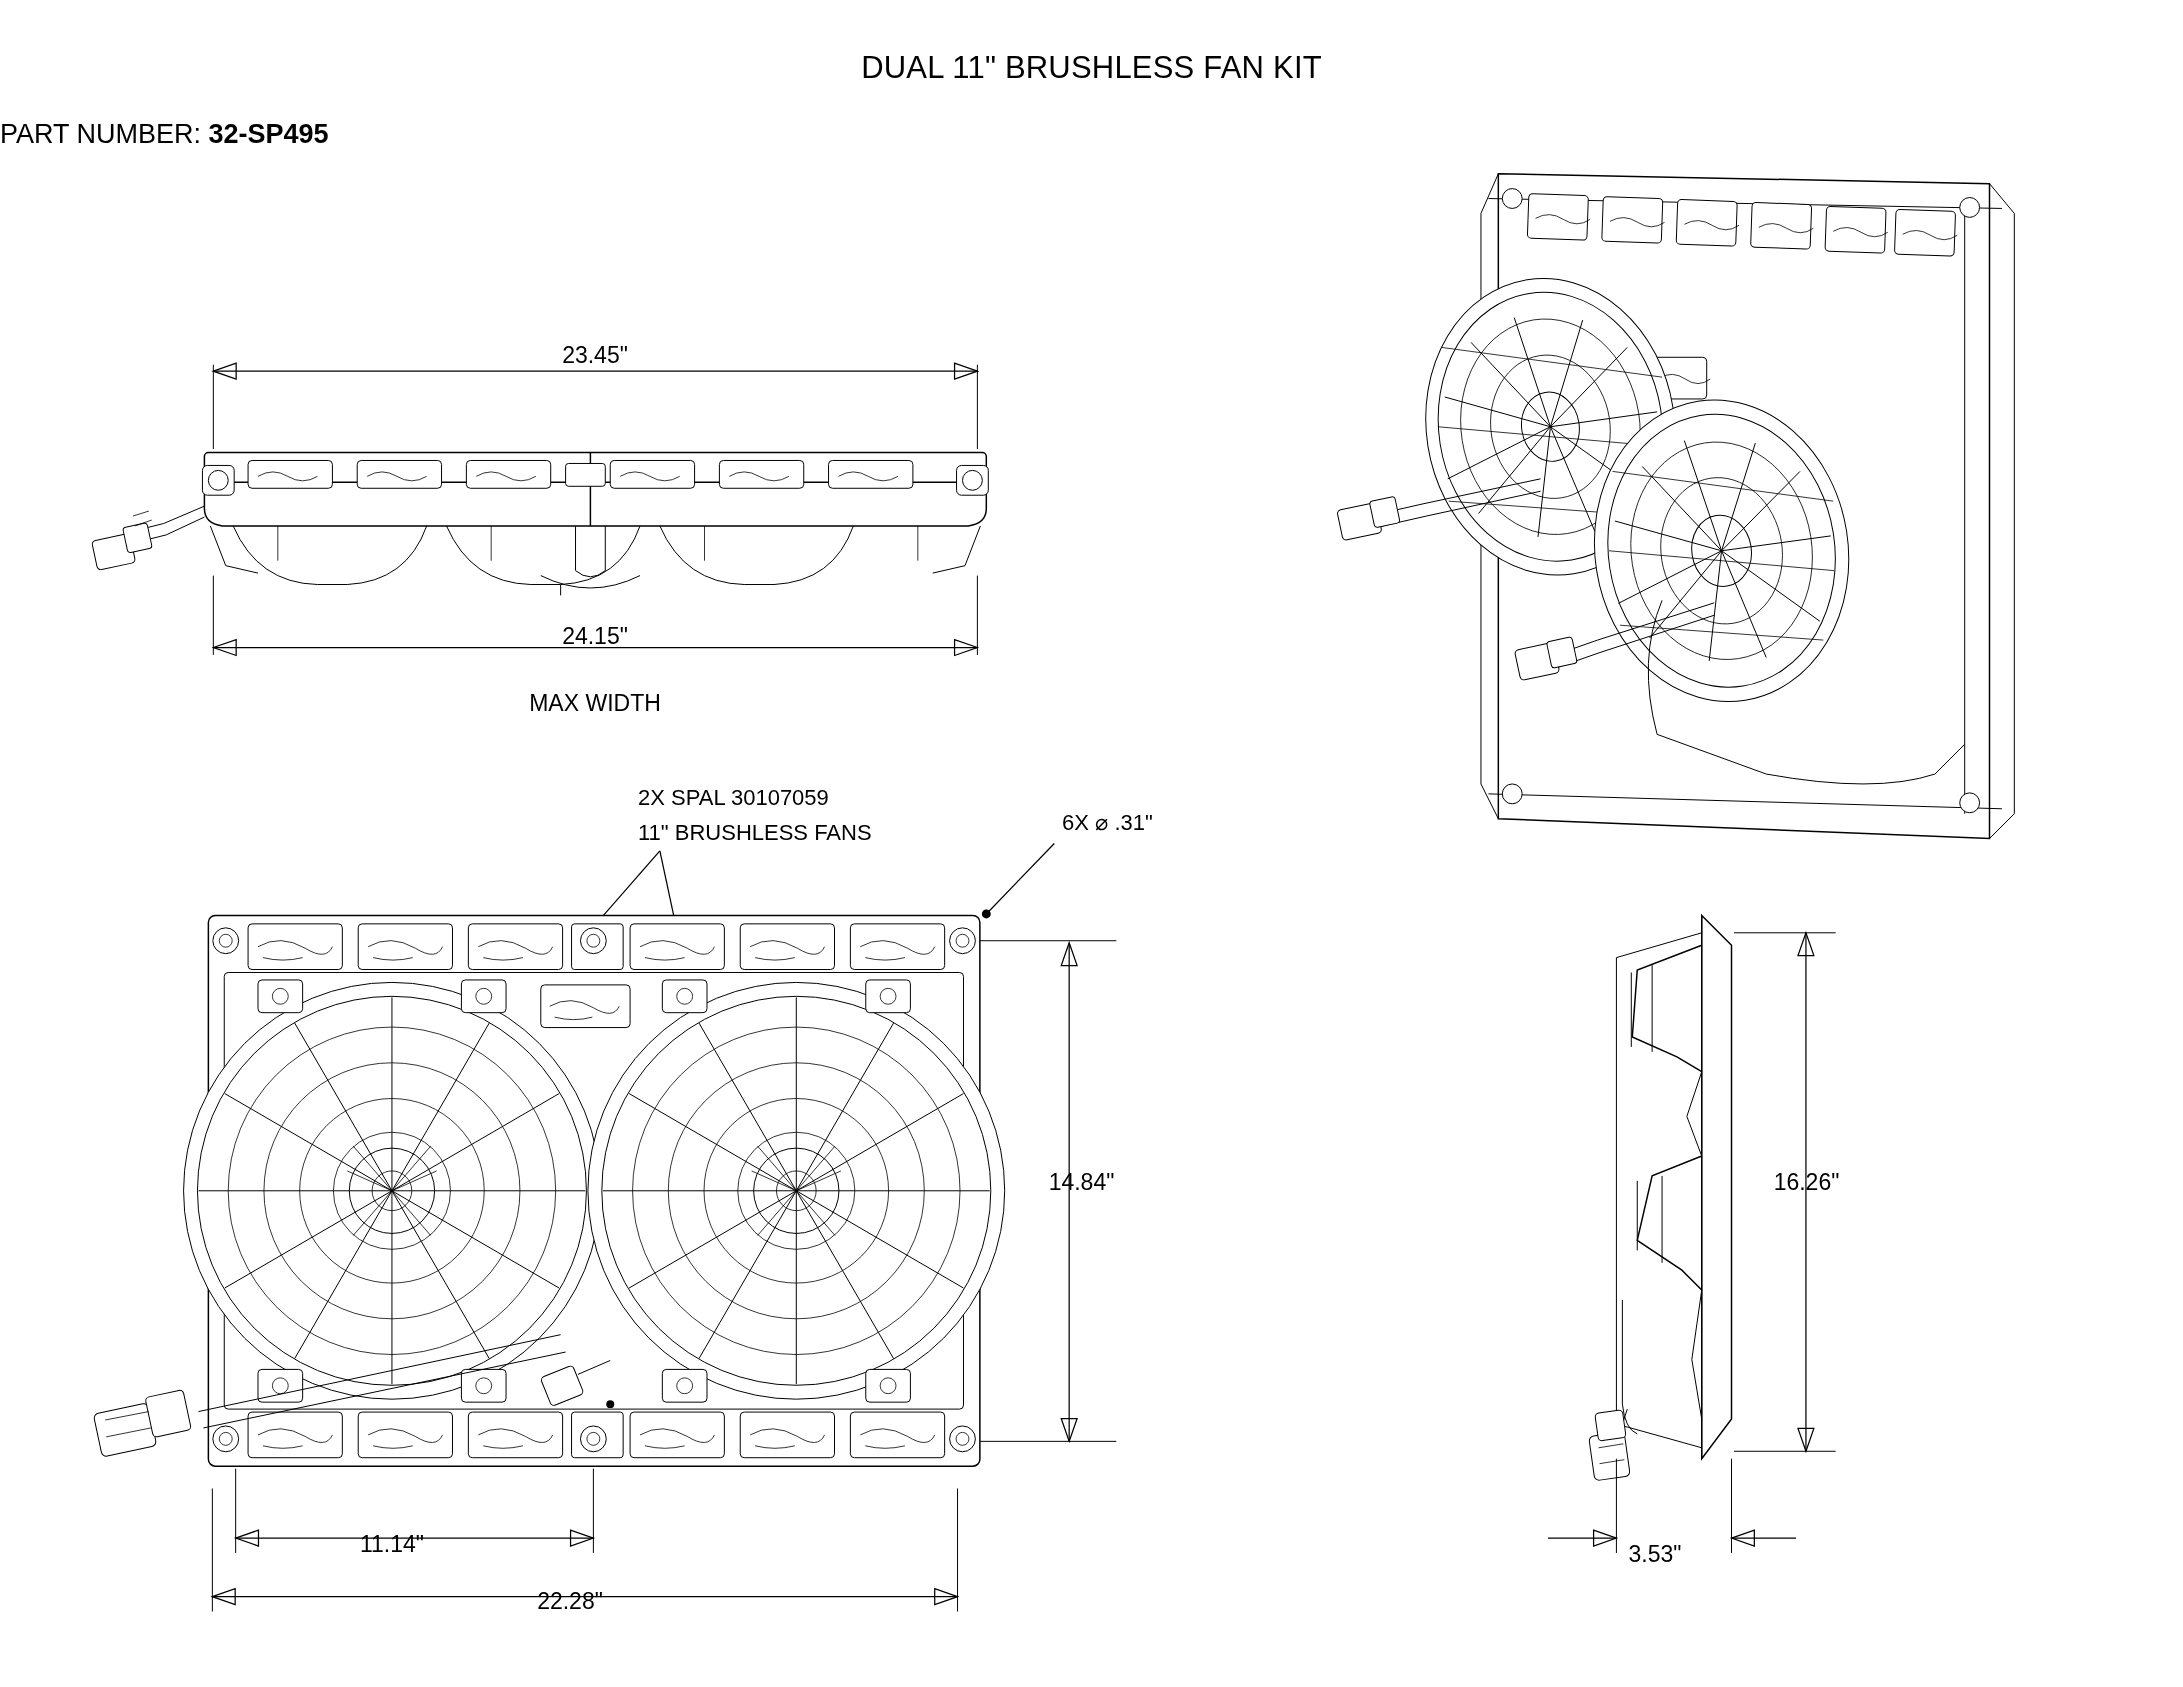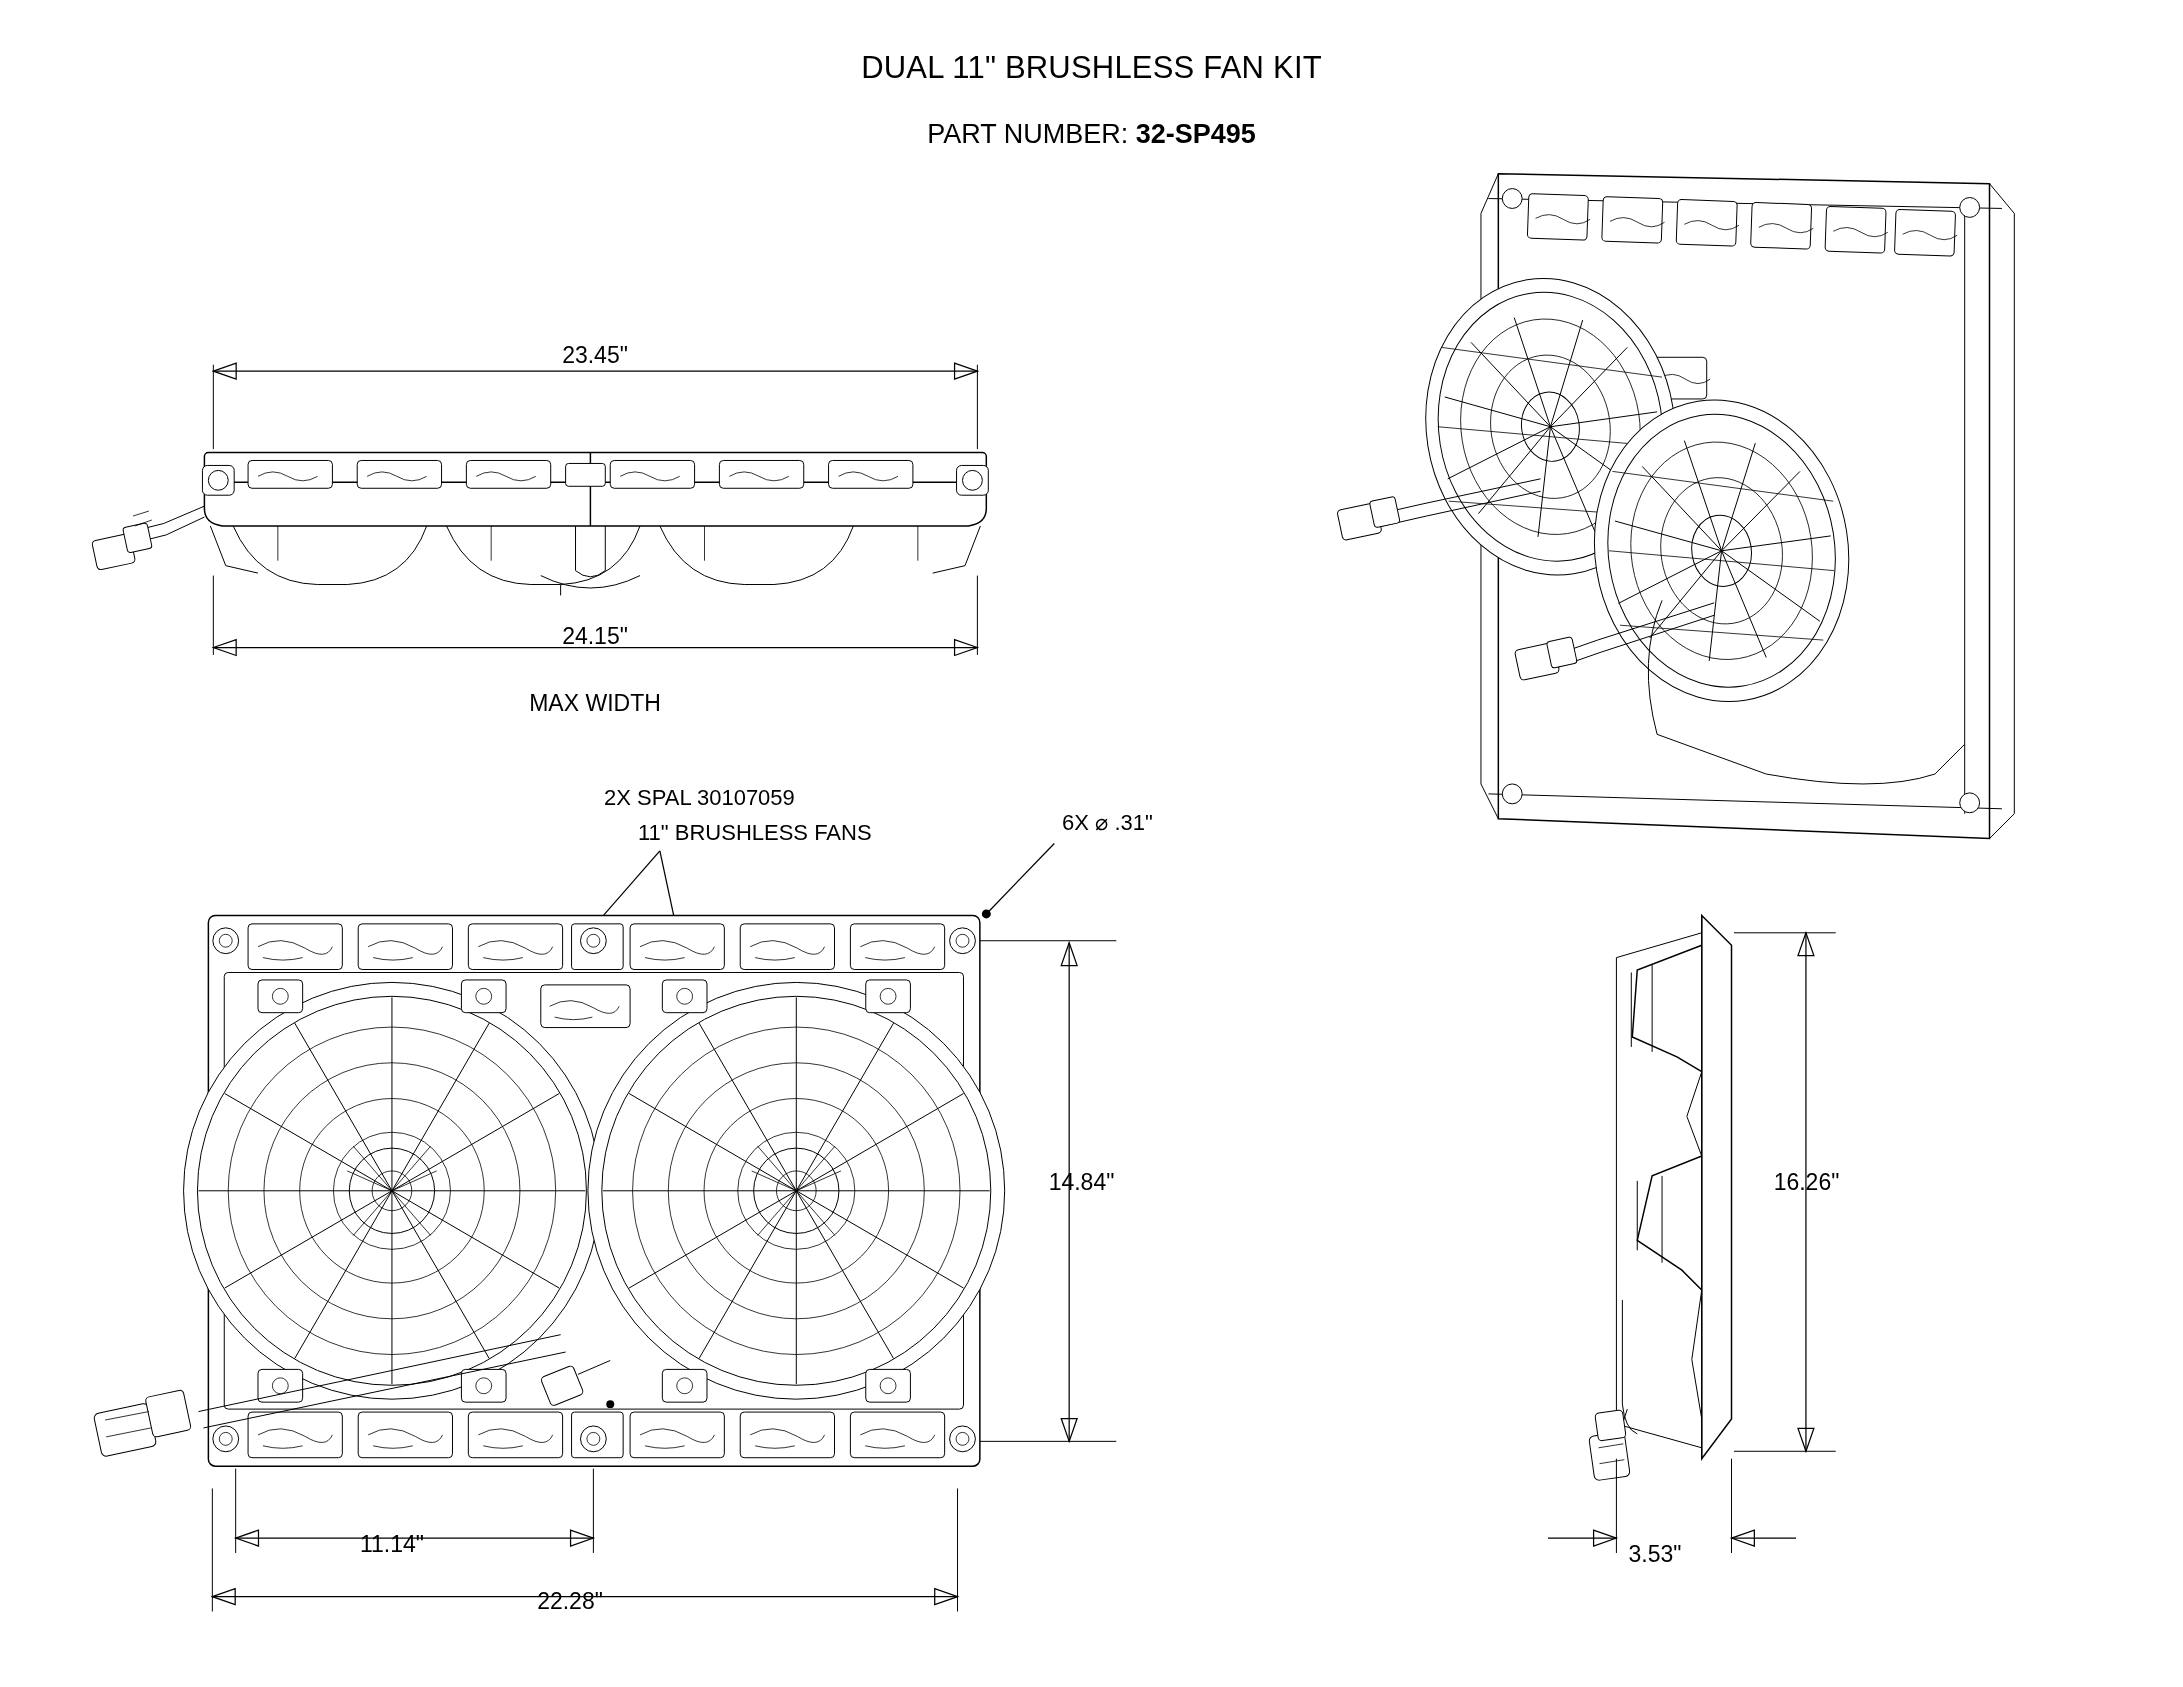--- a/index.html
+++ b/index.html
@@ -31,21 +31,21 @@
     text-align: center;
     font-size: 31px;
     letter-spacing: 0.2px;
     white-space: nowrap;
   }
   .title-sub {
     position: absolute;
     left: 0;
     top: 119px;
     width: 2183px;
-    text-align: center;
+    text-align: left;
     font-size: 27px;
     white-space: nowrap;
   }
   .title-sub b { font-weight: bold; }
 
   
   .dim {
     position: absolute;
     font-size: 23px;
     white-space: nowrap;
@@ -83,21 +83,21 @@
 
   <div class="title-main">DUAL 11" BRUSHLESS FAN KIT</div>
   <div class="title-sub">
     <span>PART NUMBER: </span><b>32-SP495</b>
   </div>
 
   <div class="dim" style="left:496px; top:342px; width:198px;">23.45"</div>
   <div class="dim" style="left:496px; top:623px; width:198px;">24.15"</div>
   <div class="dim" style="left:496px; top:690px; width:198px;">MAX WIDTH</div>
 
-  <div class="note" style="left:604px; top:784px;">2X SPAL 30107059</div>
+  <div class="note" style="left:638px; top:784px;">2X SPAL 30107059</div>
   <div class="note" style="left:638px; top:819px;">11" BRUSHLESS FANS</div>
   <div class="note" style="left:1062px; top:809px;">6X  ⌀ .31"</div>
 
   <div class="dim" style="left:1002px; top:1169px; width:159px;">14.84"</div>
   <div class="dim" style="left:293px; top:1531px; width:198px;">11.14"</div>
   <div class="dim" style="left:471px; top:1588px; width:198px;">22.28"</div>
 
   <div class="dim" style="left:1722px; top:1169px; width:169px;">16.26"</div>
   <div class="dim" style="left:1573px; top:1541px; width:164px;">3.53"</div>
 

